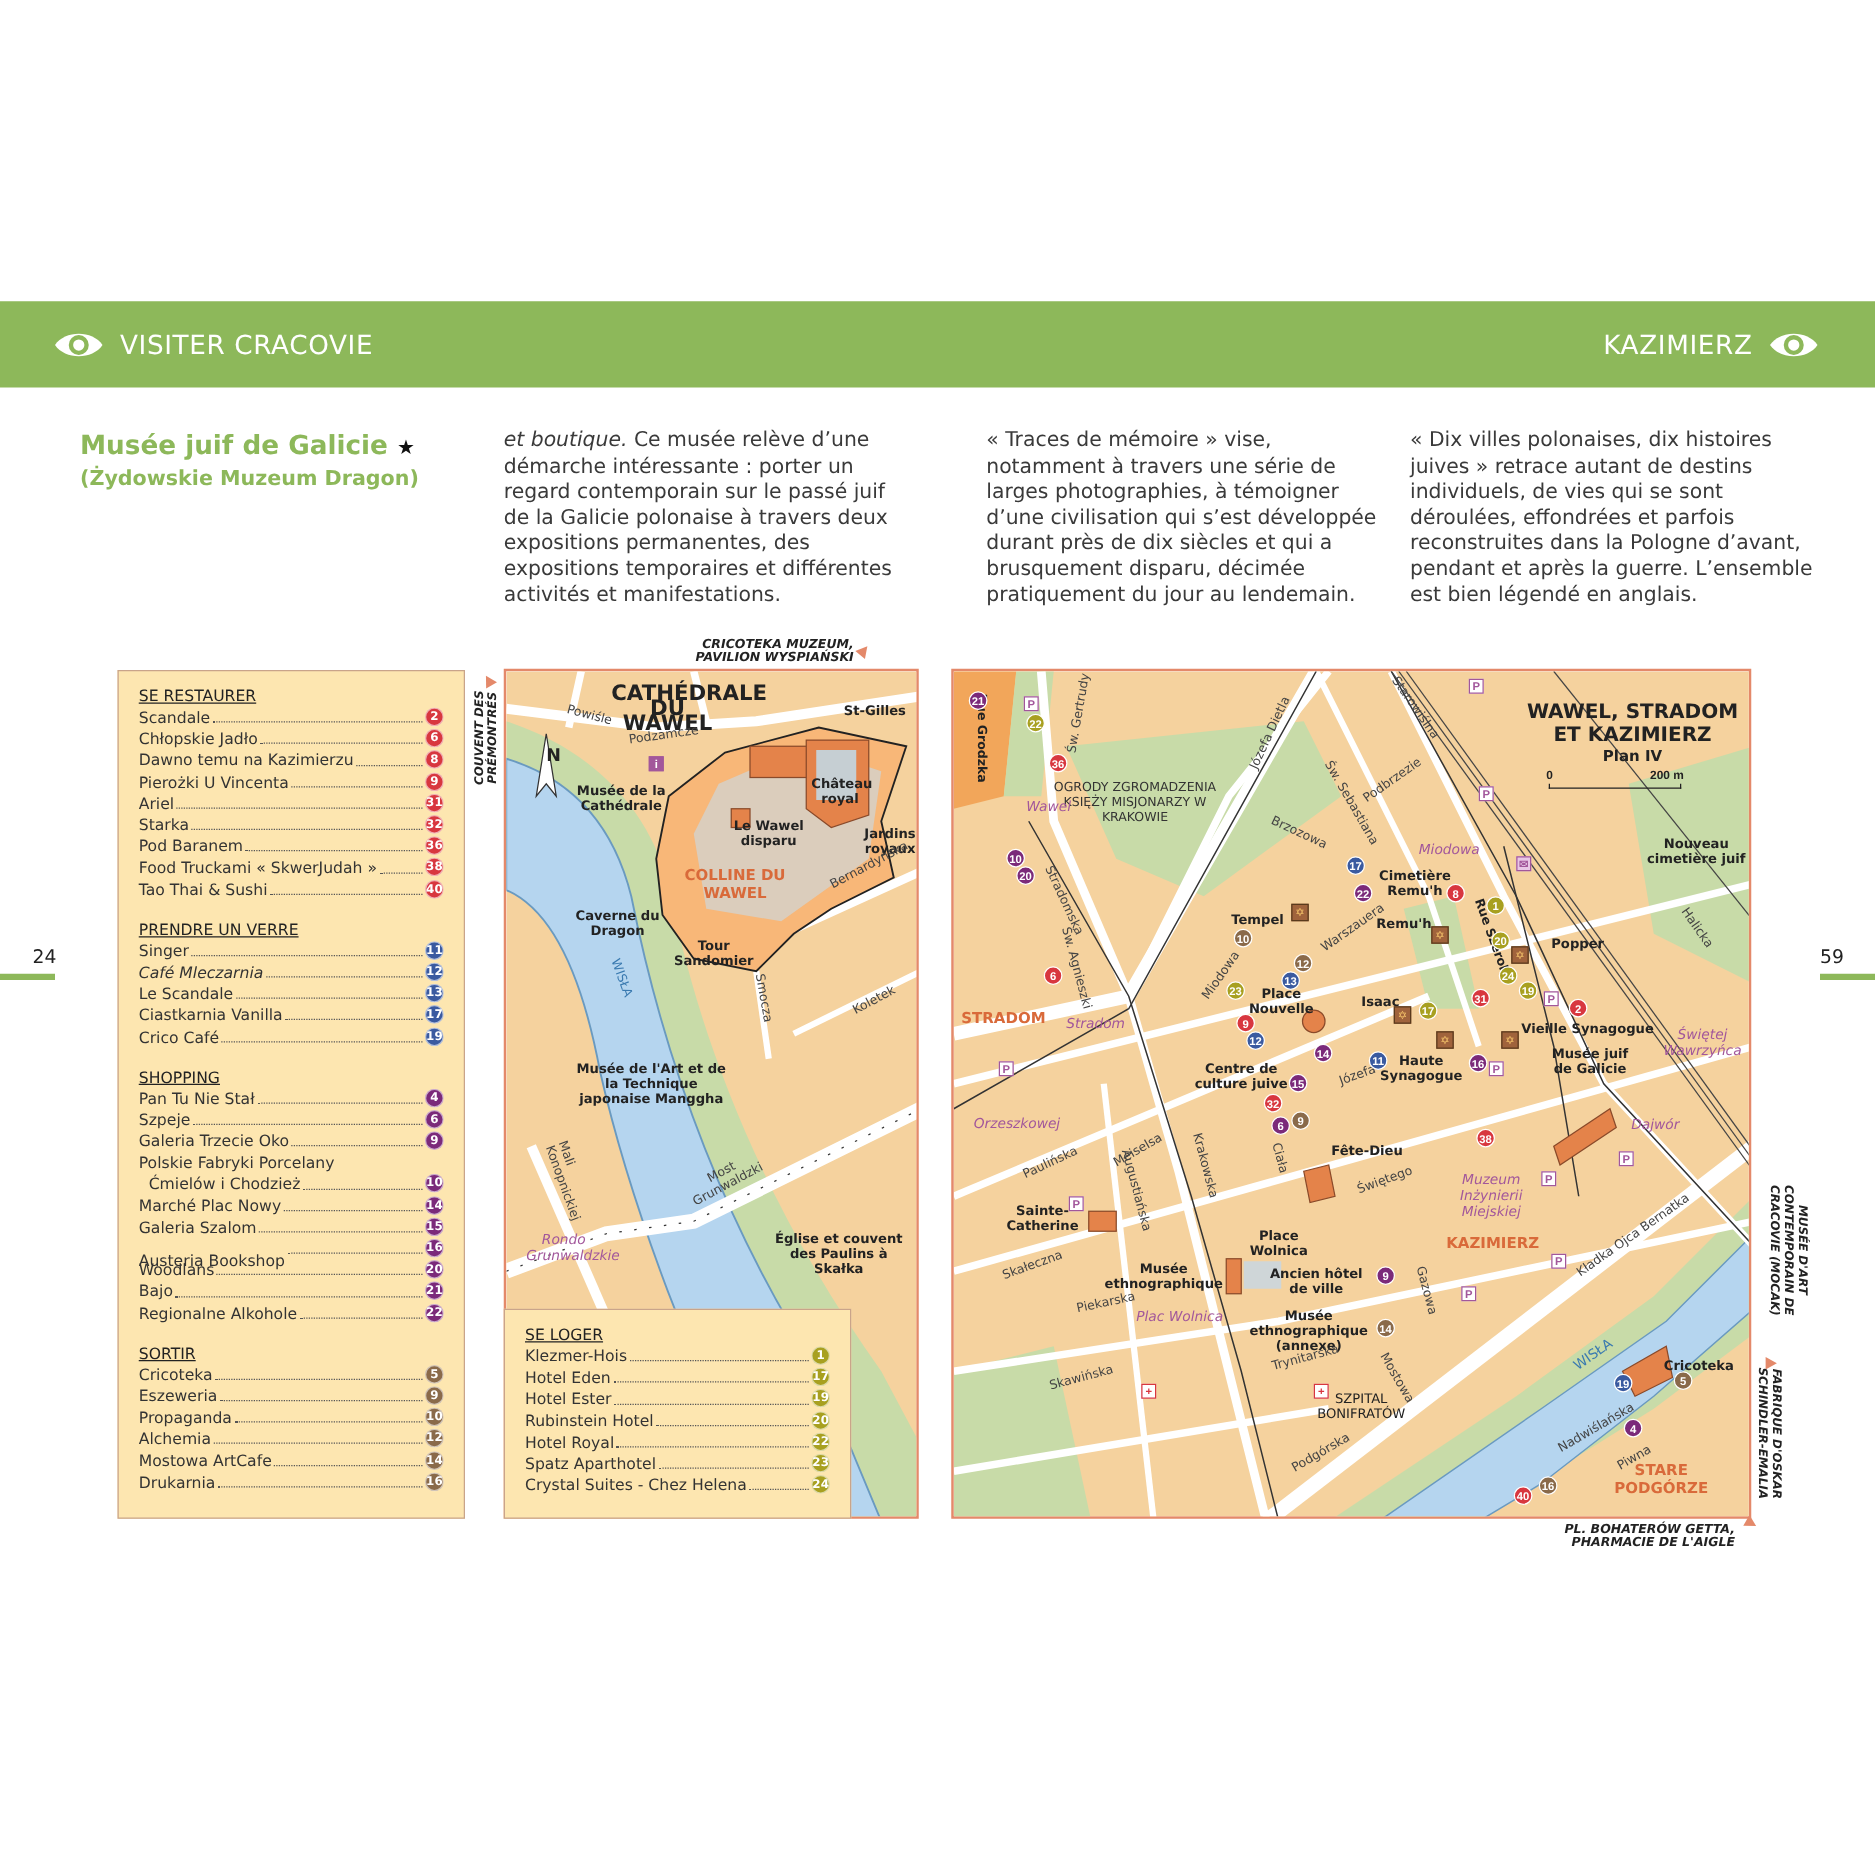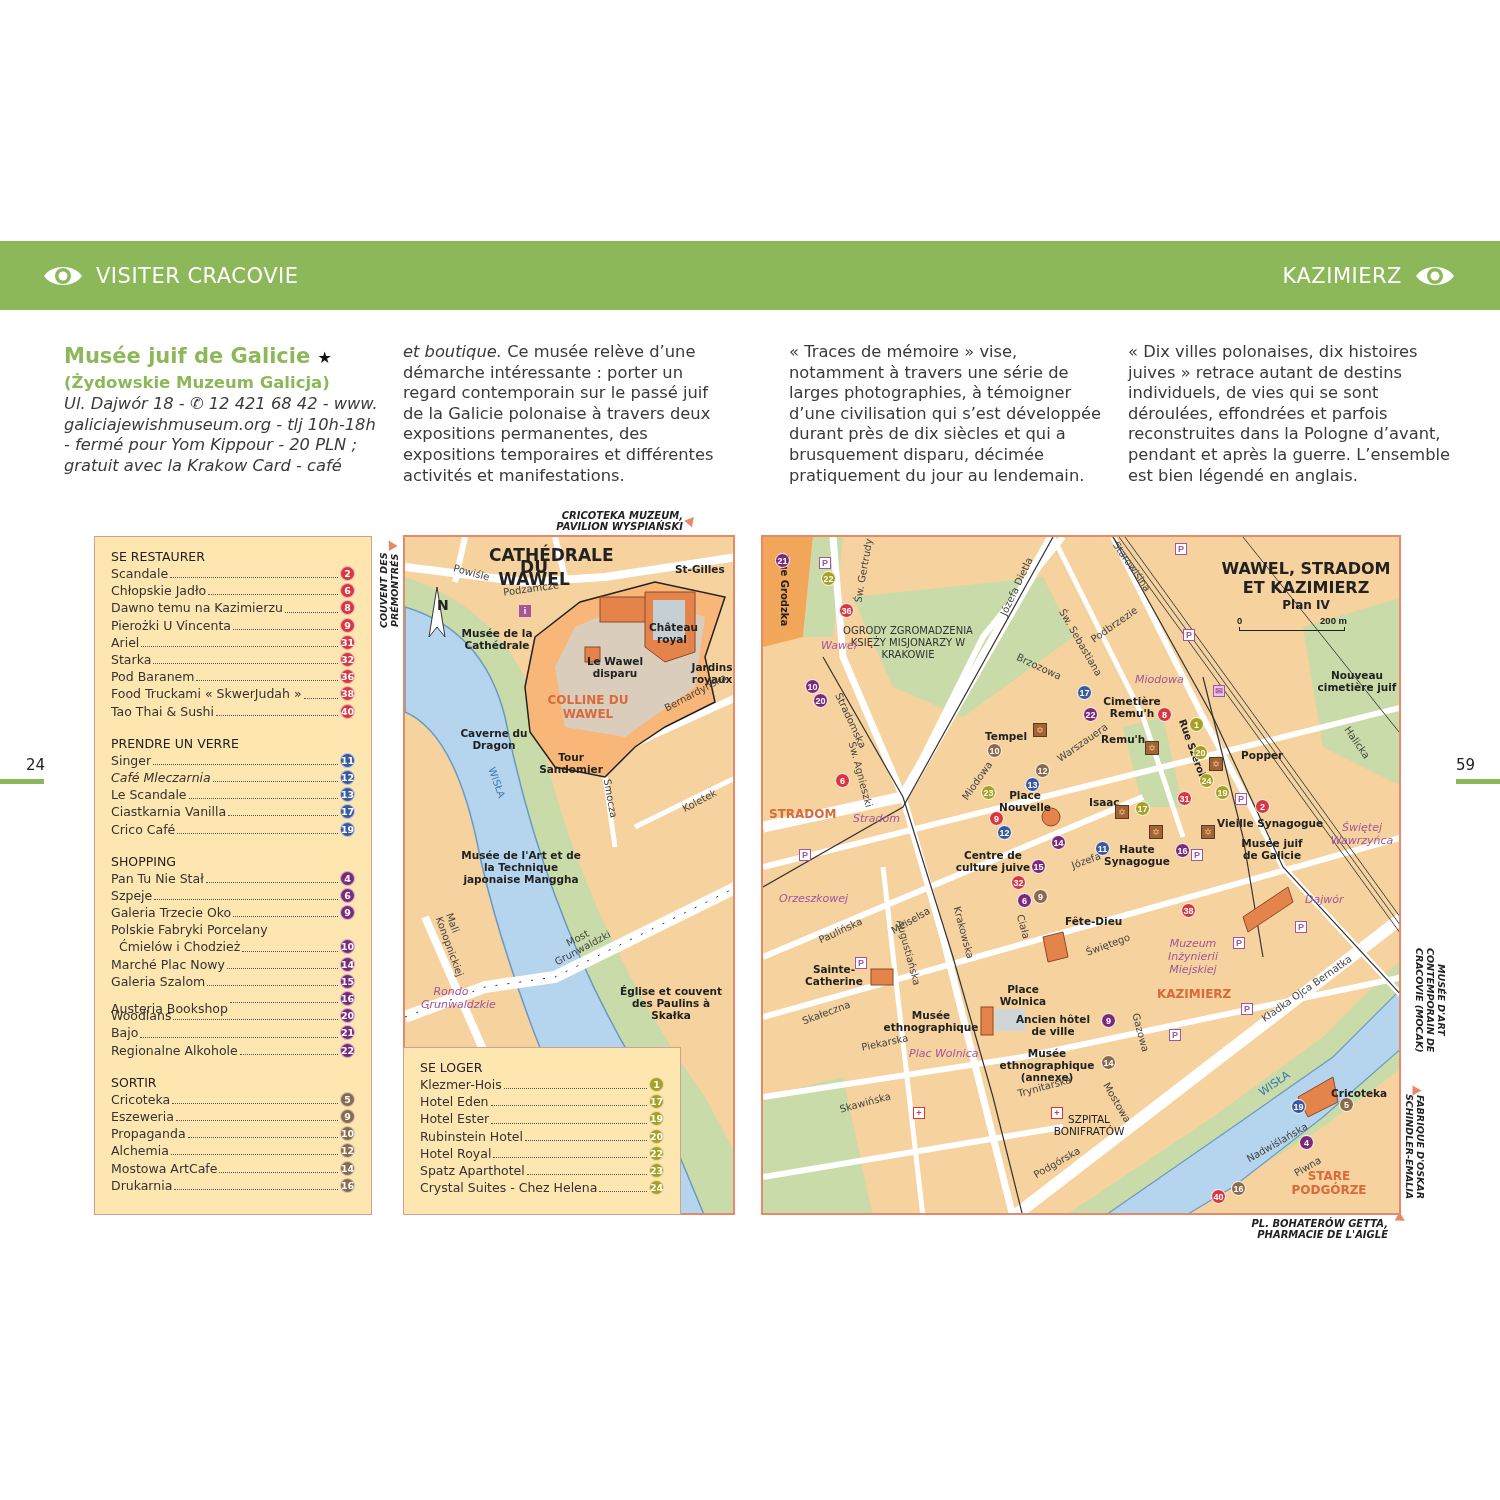--- a/index.html
+++ b/index.html
@@ -21,21 +21,21 @@
   .star { color: #111; font-size: 16px; }
   .subtitle { color: #8db85a; font-weight: bold; font-size: 16.5px; line-height: 22px; }
   .ital { font-style: italic; }
 
   .page-num { position: absolute; top: 756px; font-size: 15px; color: #222; font-family: "DejaVu Sans", sans-serif; }
   .page-bar { position: absolute; top: 779px; height: 5px; background: #8db85a; width: 44px; }
 
   .legend-box { position: absolute; background: #fde6b0; border: 1.5px solid #c9a48a; padding: 12px 16px; font-size: 12.5px; color: #333; font-family: "DejaVu Sans", sans-serif; }
   .legend-left { left: 94px; top: 536px; width: 278px; height: 679px; }
   .legend-loger { left: 403px; top: 1047px; width: 278px; height: 168px; z-index: 5; }
-  .sec-title { font-size: 12.5px; text-transform: uppercase; color: #222; margin-bottom: 1px; }
+  .sec-title { font-size: 12.5px; text-transform: uppercase; color: #222; margin-bottom: 1px; text-decoration: underline; }
   .sec { margin-bottom: 16px; }
   .item { display: flex; align-items: center; height: 17.2px; white-space: nowrap; }
   .item .name { flex: 0 0 auto; }
   .item .dots { flex: 1 1 auto; border-bottom: 1.5px dotted #555; margin: 0 2px 4px 2px; height: 1px; align-self: flex-end; }
   .badge { flex: 0 0 auto; width: 15px; height: 15px; border-radius: 50%; color: #fff; font-size: 9.5px; font-weight: bold; display: flex; align-items: center; justify-content: center; border: 1px solid rgba(255,255,255,0.6); }
   .item.nodots .dots { border: none; }
 
   .map { position: absolute; overflow: hidden; border: 2px solid #e4896a; }
   .map-left { left: 403px; top: 535px; width: 332px; height: 680px; }
   .map-right { left: 761px; top: 535px; width: 640px; height: 680px; }
@@ -76,22 +76,21 @@
     <svg class="eye" viewBox="0 0 42 26">
       <path d="M2 13 C10 1, 32 1, 40 13 C32 25, 10 25, 2 13 Z" fill="#fff"></path>
       <circle cx="21" cy="13" r="8" fill="#8db85a"></circle>
       <circle cx="21" cy="13" r="4.5" fill="#fff"></circle>
     </svg>
   </div>
 </div>
 
 <div class="col col1">
   <div class="title"><span>Musée juif de Galicie</span> <span class="star">★</span></div>
-  <div class="subtitle">(Żydowskie Muzeum Galicja)</div>
-  <div class="ital">Ul. Dajwór 18 - ✆ 12 421 68 42 - www. galiciajewishmuseum.org - tlj 10h-18h - fermé pour Yom Kippour - 20 PLN ; gratuit avec la Krakow Card - café</div>
+  <div class="subtitle">(Żydowskie Muzeum Dragon)</div>
 </div>
 <div class="col col2">
   <span class="ital">et boutique.</span><span> Ce musée relève d’une démarche intéressante : porter un regard contemporain sur le passé juif de la Galicie polonaise à travers deux expositions permanentes, des expositions temporaires et différentes activités et manifestations.</span>
 </div>
 <div class="col col3">« Traces de mémoire » vise, notamment à travers une série de larges photographies, à témoigner d’une civilisation qui s’est développée durant près de dix siècles et qui a brusquement disparu, décimée pratiquement du jour au lendemain.</div>
 <div class="col col4">« Dix villes polonaises, dix histoires juives » retrace autant de destins individuels, de vies qui se sont déroulées, effondrées et parfois reconstruites dans la Pologne d’avant, pendant et après la guerre. L’ensemble est bien légendé en anglais.</div>
 
 <div class="page-num" style="left:26px">24</div>
 <div class="page-bar" style="left:0"></div>
 <div class="page-num" style="left:1456px">59</div>

